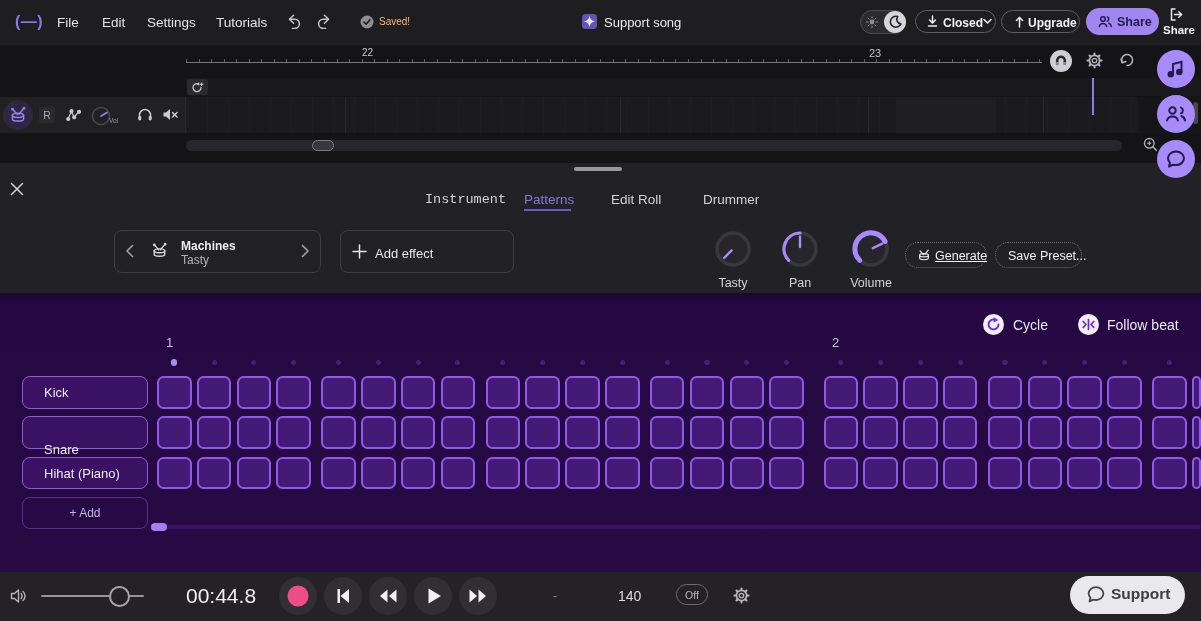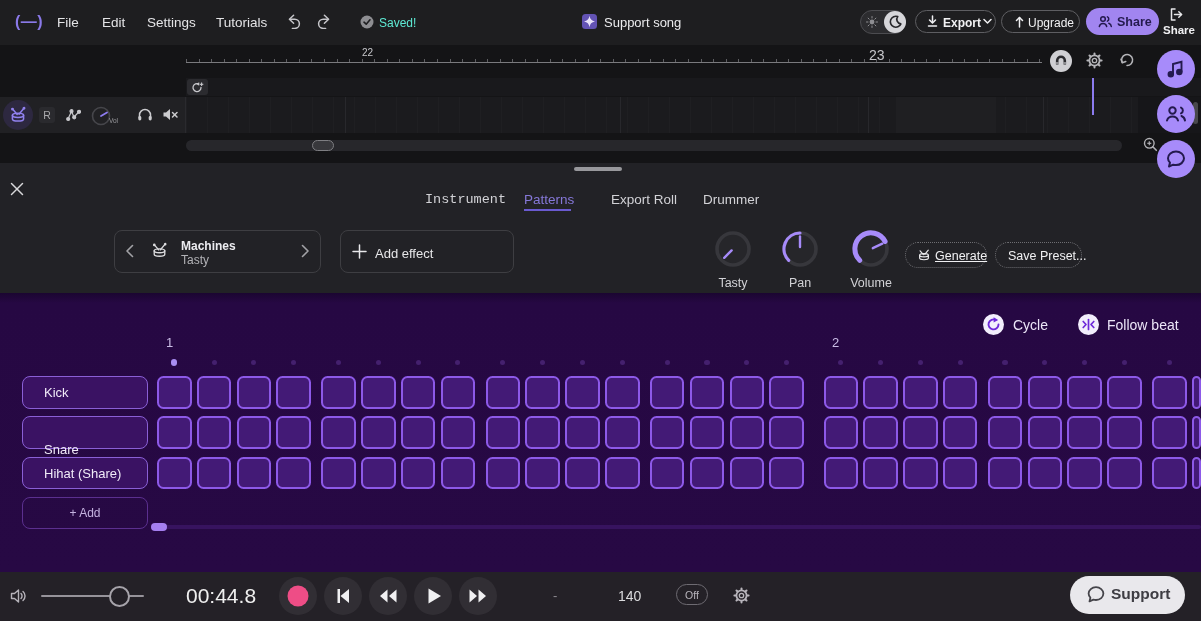--- a/index.html
+++ b/index.html
@@ -20,21 +20,21 @@
 <path d="M6.6 1.2 L2.4 5.2 L6.6 9.2" fill="none" stroke="#c6c6ca" stroke-width="1.5" stroke-linecap="round" stroke-linejoin="round"></path>
 </svg>
 <svg class="abs" style="left:314px;top:14px;" width="17" height="15" viewBox="0 0 17 15">
 <path d="M13.6 5.2 L9.2 5.2 A 4.6 4.6 0 0 0 9.2 14.4 L11.6 14.4" fill="none" stroke="#c6c6ca" stroke-width="1.5" stroke-linecap="round"></path>
 <path d="M10.4 1.2 L14.6 5.2 L10.4 9.2" fill="none" stroke="#c6c6ca" stroke-width="1.5" stroke-linecap="round" stroke-linejoin="round"></path>
 </svg>
 <svg class="abs" style="left:360px;top:15px;" width="14" height="14" viewBox="0 0 14 14">
 <circle cx="7" cy="7" r="6.5" fill="#8e8e92"></circle>
 <path d="M4 7.2 L6.2 9.2 L10 4.8" fill="none" stroke="#1e1e20" stroke-width="1.6" stroke-linecap="round" stroke-linejoin="round"></path>
 </svg>
-<div class="abs" style="left:379px;top:16px;font-size:12px;color:#5eead4;">Saved!</div>
+<div class="abs" style="left:379px;top:16px;font-size:10px;color:#fdba74;">Saved!</div>
 <svg class="abs" style="left:581px;top:13px;" width="17" height="17" viewBox="0 0 17 17">
 <rect x="1" y="1" width="15" height="15" rx="3.5" fill="#6353b4"></rect>
 <path d="M8.5 2.8 C9 6.2 10.6 7.8 14 8.5 C10.6 9.2 9 10.8 8.5 14.2 C8 10.8 6.4 9.2 3 8.5 C6.4 7.8 8 6.2 8.5 2.8 Z" fill="#e8e2fa"></path>
 </svg>
 <div class="abs" style="left:604px;top:15px;font-size:13px;color:#ececee;">Support song</div>
 <div class="abs" style="left:860px;top:10px;width:46px;height:24px;background:#2c2c2f;border:1px solid #4c4c50;border-radius:12px;"></div>
 <svg class="abs" style="left:866px;top:16px;" width="12" height="12" viewBox="0 0 12 12">
 <circle cx="6" cy="6" r="2.4" fill="#8e8e92"></circle>
 <g stroke="#8e8e92" stroke-width="1" stroke-linecap="round">
 <line x1="6" y1="0.5" x2="6" y2="2"></line>
@@ -52,32 +52,32 @@
 <path d="M10.8 2.6 a 5.5 5.5 0 1 0 3.1 7.3 a 4.5 4.5 0 0 1 -3.1 -7.3 Z" fill="none" stroke="#26262a" stroke-width="1.6" stroke-linejoin="round"></path>
 </svg>
 <div class="abs" style="left:915px;top:10px;width:81px;height:23px;border:1.5px solid #5e5e62;border-radius:12px;"></div>
 <svg class="abs" style="left:926px;top:15px;" width="13" height="13" viewBox="0 0 13 13">
 <g stroke="#f0f0f2" stroke-width="1.5" fill="none" stroke-linecap="round" stroke-linejoin="round">
 <line x1="6.5" y1="1" x2="6.5" y2="7.5"></line>
         <path d="M3.5 5 L6.5 8 L9.5 5"></path>
         <line x1="2.5" y1="11" x2="10.5" y2="11"></line>
 </g>
     </svg>
-<div class="abs" style="left:943px;top:16px;font-size:12px;font-weight:bold;color:#f2f2f4;">Export</div>
+<div class="abs" style="left:943px;top:16px;font-size:12px;font-weight:bold;color:#f2f2f4;">Closed</div>
 <svg class="abs" style="left:983px;top:18px;" width="9" height="7" viewBox="0 0 9 7">
       <path d="M1 1.5 L4.5 5 L8 1.5" fill="none" stroke="#f0f0f2" stroke-width="1.5" stroke-linecap="round" stroke-linejoin="round"></path>
     </svg>
 <div class="abs" style="left:1001px;top:10px;width:79px;height:23px;border:1.5px solid #5e5e62;border-radius:12px;"></div>
 <svg class="abs" style="left:1013px;top:15px;" width="13" height="13" viewBox="0 0 13 13">
 <g stroke="#f0f0f2" stroke-width="1.5" fill="none" stroke-linecap="round" stroke-linejoin="round">
 <line x1="6.5" y1="12" x2="6.5" y2="2.5"></line>
         <path d="M3.5 5.5 L6.5 2.5 L9.5 5.5"></path>
 </g>
     </svg>
-<div class="abs" style="left:1028px;top:16px;font-size:12px;font-weight:normal;color:#f2f2f4;">Upgrade</div>
+<div class="abs" style="left:1028px;top:16px;font-size:12px;font-weight:bold;color:#f2f2f4;">Upgrade</div>
 <div class="abs" style="left:1086px;top:8px;width:73px;height:27px;background:#a185f0;border-radius:13.5px;"></div>
 <svg class="abs" style="left:1098px;top:15px;" width="15" height="13" viewBox="0 0 15 13">
 <g stroke="#241a4e" stroke-width="1.5" fill="none" stroke-linecap="round">
 <circle cx="5" cy="4" r="2.3"></circle>
         <path d="M1.3 11.5 A 3.8 3.8 0 0 1 8.7 11.5"></path>
 <path d="M9.4 1.9 A 2.3 2.3 0 0 1 9.4 6.1"></path>
         <path d="M10.8 8.2 A 3.8 3.8 0 0 1 13.3 11.5"></path>
 </g>
     </svg>
 <div class="abs" style="left:1117px;top:15px;font-size:12.5px;font-weight:bold;color:#241a4e;">Share</div>
@@ -87,21 +87,21 @@
         <line x1="5.5" y1="7.5" x2="12.5" y2="7.5"></line>
         <path d="M9.8 4.8 L12.5 7.5 L9.8 10.2"></path>
 </g>
     </svg>
 <div class="abs" style="left:1163px;top:24px;font-size:11.5px;font-weight:bold;color:#f0f0f2;">Share</div>
 </div>
 <div class="abs" style="left:0;top:45px;width:1201px;height:118px;background:#141416;overflow:hidden;">
 <div class="abs" style="left:186px;top:17px;width:856px;height:1px;background:#7a7a7e;"></div>
 <div class="abs" style="left:186px;top:14px;width:856px;height:3px;background:repeating-linear-gradient(to right,#5e5e62 0px,#5e5e62 1px,transparent 1px,transparent 12.55px);"></div>
 <div class="abs" style="left:362px;top:2px;font-size:10px;color:#c6c6ca;">22</div>
-<div class="abs" style="left:869px;top:2px;font-size:14px;color:#c6c6ca;">23</div>
+<div class="abs" style="left:869px;top:2px;font-size:11px;color:#c6c6ca;">23</div>
 <svg class="abs" style="left:1050px;top:5px;" width="22" height="22" viewBox="0 0 22 22">
 <circle cx="11" cy="11" r="11" fill="#cfcfd3"></circle>
 <path d="M7.2 14.5 L7.2 10.5 A 3.8 3.8 0 0 1 14.8 10.5 L14.8 14.5" fill="none" stroke="#2a2a2e" stroke-width="2.6"></path>
 <line x1="5.9" y1="13" x2="8.5" y2="13" stroke="#cfcfd3" stroke-width="1.2"></line>
 <line x1="13.5" y1="13" x2="16.1" y2="13" stroke="#cfcfd3" stroke-width="1.2"></line>
 </svg>
 <svg class="abs" style="left:1086px;top:7px;" width="17" height="17" viewBox="0 0 17 17">
 <g fill="none" stroke="#b4b4b8">
 <circle cx="8.5" cy="8.5" r="2.2" stroke-width="1.3"></circle>
 <circle cx="8.5" cy="8.5" r="5.1" stroke-width="1.8"></circle>
@@ -213,21 +213,21 @@
 <div class="abs" style="left:574px;top:4px;width:48px;height:4px;background:#98989c;border-radius:2px;"></div>
 <svg class="abs" style="left:10px;top:19px;" width="14" height="14" viewBox="0 0 14 14">
 <g stroke="#d8d8da" stroke-width="1.5" stroke-linecap="round">
         <line x1="1.5" y1="1.5" x2="12.5" y2="12.5"></line>
         <line x1="12.5" y1="1.5" x2="1.5" y2="12.5"></line>
       </g>
 </svg>
 <div class="abs" style="left:425px;top:29px;font-size:13.5px;color:#d2d2d6;font-family:Liberation Mono, monospace;">Instrument</div>
 <div class="abs" style="left:524px;top:29px;font-size:13.5px;color:#8678d8;">Patterns</div>
 <div class="abs" style="left:524px;top:46px;width:47px;height:2px;background:#6a5ad0;"></div>
-<div class="abs" style="left:611px;top:29px;font-size:13.5px;color:#d2d2d6;">Export Roll</div>
+<div class="abs" style="left:611px;top:29px;font-size:13.5px;color:#d2d2d6;">Edit Roll</div>
 <div class="abs" style="left:703px;top:29px;font-size:13.5px;color:#d2d2d6;">Drummer</div>
 <div class="abs" style="left:114px;top:67px;width:207px;height:43px;border:1px solid #3e3e42;border-radius:8px;"></div>
 <svg class="abs" style="left:125px;top:81px;" width="9" height="14" viewBox="0 0 9 14">
       <path d="M7.5 1.5 L2 7 L7.5 12.5" fill="none" stroke="#a2a2a6" stroke-width="1.6" stroke-linecap="round" stroke-linejoin="round"></path>
     </svg>
 <svg class="abs" style="left:151px;top:79px;" width="17" height="17" viewBox="0 0 18 18">
 <g stroke="#dcdcde" stroke-width="1.4" fill="none" stroke-linecap="round">
 <ellipse cx="9" cy="9.3" rx="5.6" ry="2.1"></ellipse>
 <path d="M3.4 9.3 L3.4 13 A 5.6 2.1 0 0 0 14.6 13 L14.6 9.3"></path>
 <line x1="4" y1="3.6" x2="8.2" y2="8.4"></line>
@@ -400,21 +400,21 @@
     <div class="abs" style="left:1027.6px;top:163.8px;width:34.5px;height:32.5px;background:#431a76;border:2px solid #8d59e8;border-radius:6.5px;"></div>
     <div class="abs" style="left:1067.4px;top:163.8px;width:34.5px;height:32.5px;background:#431a76;border:2px solid #8d59e8;border-radius:6.5px;"></div>
     <div class="abs" style="left:1107.2px;top:163.8px;width:34.5px;height:32.5px;background:#431a76;border:2px solid #8d59e8;border-radius:6.5px;"></div>
     <div class="abs" style="left:1152.1px;top:163.8px;width:34.5px;height:32.5px;background:#431a76;border:2px solid #8d59e8;border-radius:6.5px;"></div>
     <div class="abs" style="left:1191.9px;top:163.8px;width:9.1px;height:32.5px;background:#431a76;border:2px solid #8d59e8;border-radius:6.5px;"></div>
 <div class="abs" style="left:22px;top:83.0px;width:126px;height:32.5px;background:#3a1263;border:1px solid #8a5fd6;border-radius:8px;"></div>
 <div class="abs" style="left:44px;top:92.0px;font-size:13px;color:#f0eaf8;">Kick</div>
 <div class="abs" style="left:22px;top:123.4px;width:126px;height:32.5px;background:#3a1263;border:1px solid #8a5fd6;border-radius:8px;"></div>
 <div class="abs" style="left:44px;top:149px;font-size:13px;color:#f0eaf8;">Snare</div>
 <div class="abs" style="left:22px;top:163.8px;width:126px;height:32.5px;background:#3a1263;border:1px solid #8a5fd6;border-radius:8px;"></div>
-<div class="abs" style="left:44px;top:172.8px;font-size:13px;color:#f0eaf8;">Hihat (Share)</div>
+<div class="abs" style="left:44px;top:172.8px;font-size:13px;color:#f0eaf8;">Hihat (Piano)</div>
 <div class="abs" style="left:22px;top:203.5px;width:126px;height:32.5px;border:1px solid #5b2f8f;border-radius:8px;"></div>
 <div class="abs" style="left:22px;top:212.5px;width:126px;text-align:center;font-size:12px;color:#c4b2e0;">+ Add</div>
 <div class="abs" style="left:157px;top:232px;width:1044px;height:4px;background:#37135f;border-radius:2px;"></div>
 <div class="abs" style="left:151px;top:230px;width:16px;height:8px;background:#a57ff0;border-radius:4px;"></div>
 </div>
 <div class="abs" style="left:0;top:572px;width:1201px;height:49px;background:#242127;">
 <svg class="abs" style="left:10px;top:16px;" width="17" height="16" viewBox="0 0 17 16">
 <path d="M1.5 5.5 L4.5 5.5 L8.5 2 L8.5 14 L4.5 10.5 L1.5 10.5 Z" fill="none" stroke="#b6b3ba" stroke-width="1.4" stroke-linejoin="round"></path>
 <path d="M11 5.5 A 3.5 3.5 0 0 1 11 10.5" fill="none" stroke="#b6b3ba" stroke-width="1.4" stroke-linecap="round"></path>
 <path d="M13 3.5 A 6 6 0 0 1 13 12.5" fill="none" stroke="#b6b3ba" stroke-width="1.4" stroke-linecap="round"></path>

